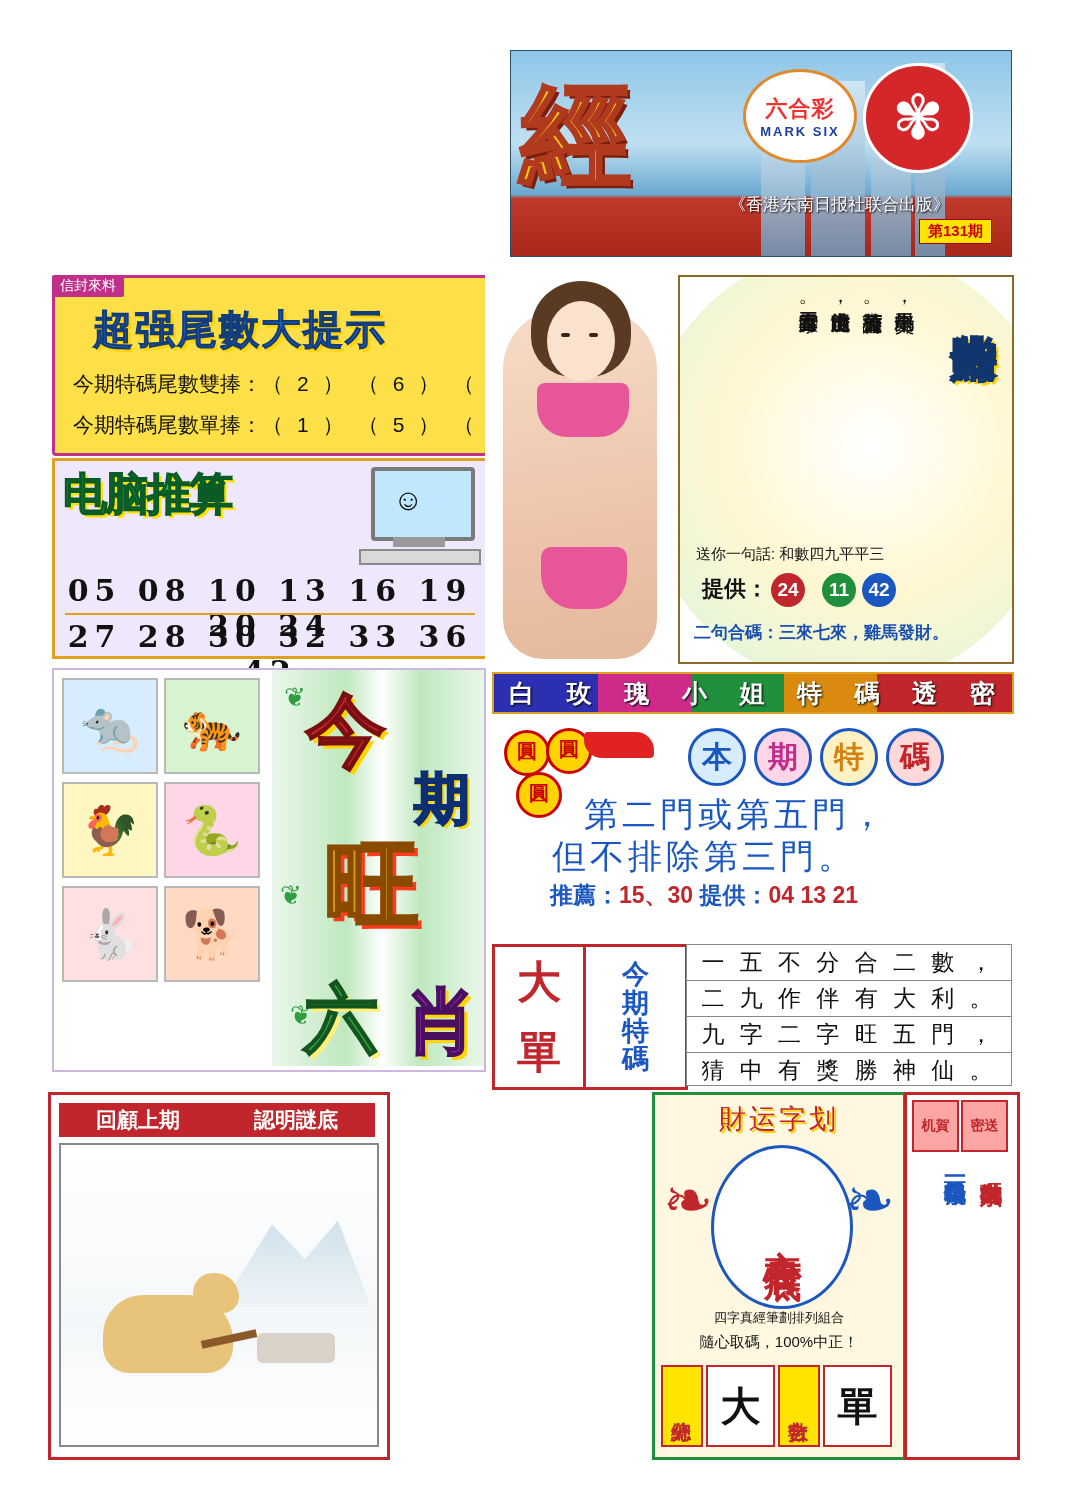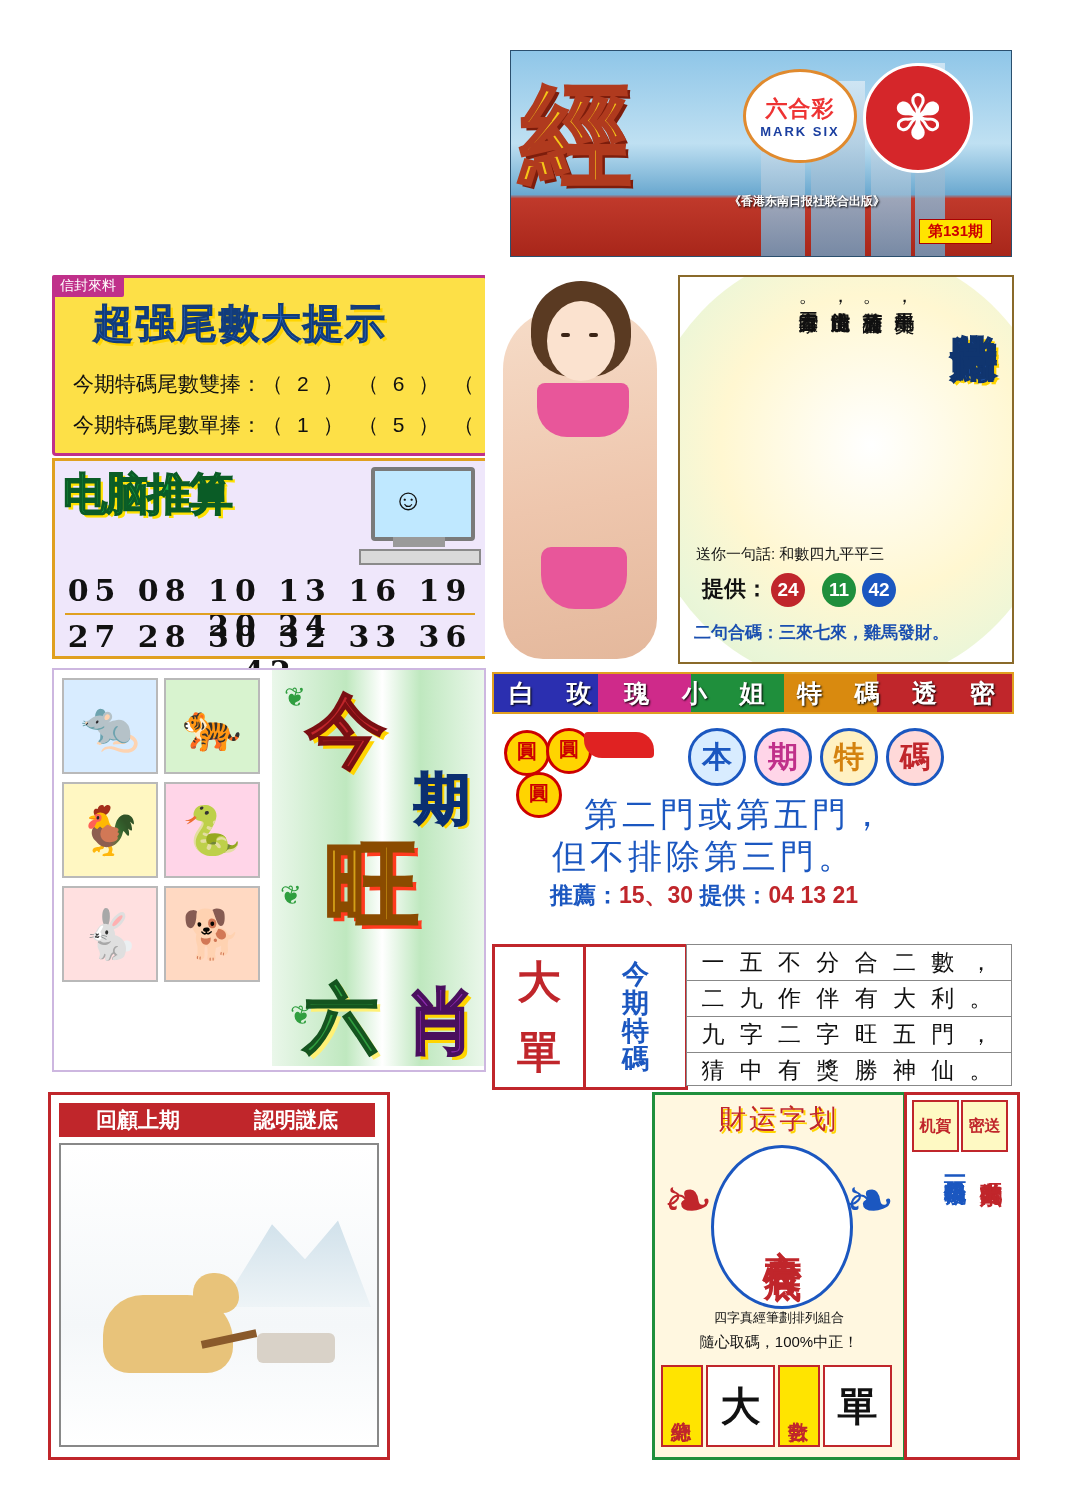--- a/index.html
+++ b/index.html
@@ -13,29 +13,29 @@
   .bldg{position:absolute;background:linear-gradient(180deg,#d7e9f5,#6f9bbd);opacity:.85;}
   #hdr-title{position:absolute;left:10px;top:10px;font-size:110px;font-weight:bold;color:#f5c518;
     -webkit-text-stroke:3px #b03a1e;text-shadow:4px 4px 0 #7d1d0c;font-family:"DejaVu Serif",serif;letter-spacing:-4px;}
   #markix{position:absolute;left:232px;top:18px;width:108px;height:88px;border-radius:50%;background:#fff;border:3px solid #e08a2e;
     display:flex;flex-direction:column;align-items:center;justify-content:center;}
   #markix .cn{color:#e33;font-size:22px;font-weight:bold;letter-spacing:1px;}
   #markix .en{color:#1b3fa0;font-size:13px;font-weight:bold;letter-spacing:2px;}
   #bauhinia{position:absolute;left:352px;top:12px;width:104px;height:104px;border-radius:50%;background:#d5262a;
     display:flex;align-items:center;justify-content:center;border:3px solid #fff;}
   #bauhinia span{color:#fff;font-size:62px;line-height:1;}
-  #hdr-pub{position:absolute;left:218px;top:142px;color:#ffffff;font-size:12px;font-weight:bold;
+  #hdr-pub{position:absolute;left:218px;top:142px;color:#ffffff;font-size:17px;font-weight:normal;
     text-shadow:1px 1px 2px #000;font-family:"DejaVu Sans",sans-serif;}
   #hdr-issue{position:absolute;left:408px;top:168px;background:#ffe400;border:1px solid #a00;color:#c00;
     font-size:15px;font-weight:bold;padding:2px 8px;}
 
   
   #tips{left:52px;top:275px;width:430px;height:175px;background:#fde047;border:3px solid #c0308a;border-radius:4px;}
   #tips-tag{position:absolute;left:-3px;top:-3px;background:#c0308a;color:#fff;font-size:14px;padding:2px 8px;border-radius:2px;}
-  #tips-title{position:absolute;left:0;top:18px;width:370px;text-align:center;font-size:40px;font-weight:bold;color:#2f6fd0;
+  #tips-title{position:absolute;left:0;top:24px;width:370px;text-align:center;font-size:40px;font-weight:bold;color:#2f6fd0;
     -webkit-text-stroke:1px #123c7a;text-shadow:3px 3px 0 #ffd400;font-family:"DejaVu Serif",serif;letter-spacing:2px;}
   .tip-row{position:absolute;left:18px;font-size:21px;color:#111;white-space:nowrap;}
   .tip-row .nums{color:#111;letter-spacing:14px;}
   #tip1{top:92px;}
   #tip2{top:133px;}
 
   
   #comp{left:52px;top:458px;width:430px;height:195px;background:#efe7fb;border:3px solid #e0a020;}
   #comp-title{position:absolute;left:8px;top:4px;font-size:44px;font-weight:bold;color:#1bb34a;
     -webkit-text-stroke:1.5px #0a5c26;text-shadow:3px 3px 0 #ffe100;font-family:"DejaVu Serif",serif;letter-spacing:-2px;}
@@ -161,21 +161,21 @@
   #cai-bottom{position:absolute;left:6px;top:268px;width:234px;height:86px;display:flex;align-items:center;}
   .cb-lab{width:38px;height:78px;display:flex;align-items:center;justify-content:center;font-size:20px;font-weight:bold;
     color:#c0262b;background:#ffe400;border:2px solid #c0262b;writing-mode:vertical-rl;}
   .cb-val{flex:1;height:78px;margin:0 3px;display:flex;align-items:center;justify-content:center;font-size:40px;
     font-weight:bold;color:#111;background:#fff;border:2px solid #c0262b;font-family:"DejaVu Serif",serif;}
 
   
   #jimi{left:904px;top:1092px;width:110px;height:362px;background:#fff;border:3px solid #c0262b;}
   #jimi-hd{position:absolute;left:4px;top:4px;width:98px;height:54px;display:flex;}
   #jimi-hd div{flex:1;display:flex;flex-direction:column;align-items:center;justify-content:center;
-    font-size:16px;font-weight:bold;color:#c0262b;border:2px solid #c0262b;margin:1px;background:#fef9c3;}
+    font-size:14px;font-weight:bold;color:#c0262b;border:2px solid #c0262b;margin:1px;background:#fca5a5;}
   .jv{position:absolute;writing-mode:vertical-rl;font-family:"DejaVu Serif",serif;font-size:22px;font-weight:bold;top:70px;}
   #jv1{right:10px;color:#c0262b;} #jv2{right:46px;color:#1b57c0;}
 </style>
 </head>
 <body>
 
 <div class="abs" id="header">
   <div class="bldg" style="left:300px;top:30px;width:54px;height:175px;"></div>
   <div class="bldg" style="left:360px;top:56px;width:40px;height:149px;"></div>
   <div class="bldg" style="left:404px;top:12px;width:30px;height:193px;"></div>

